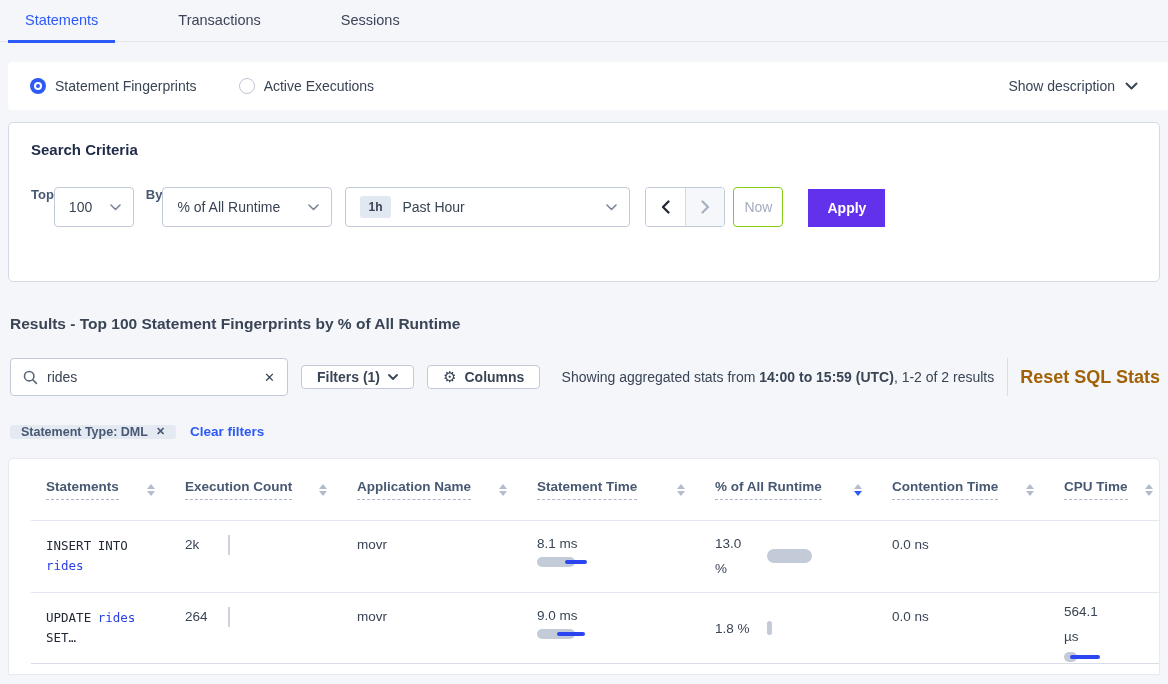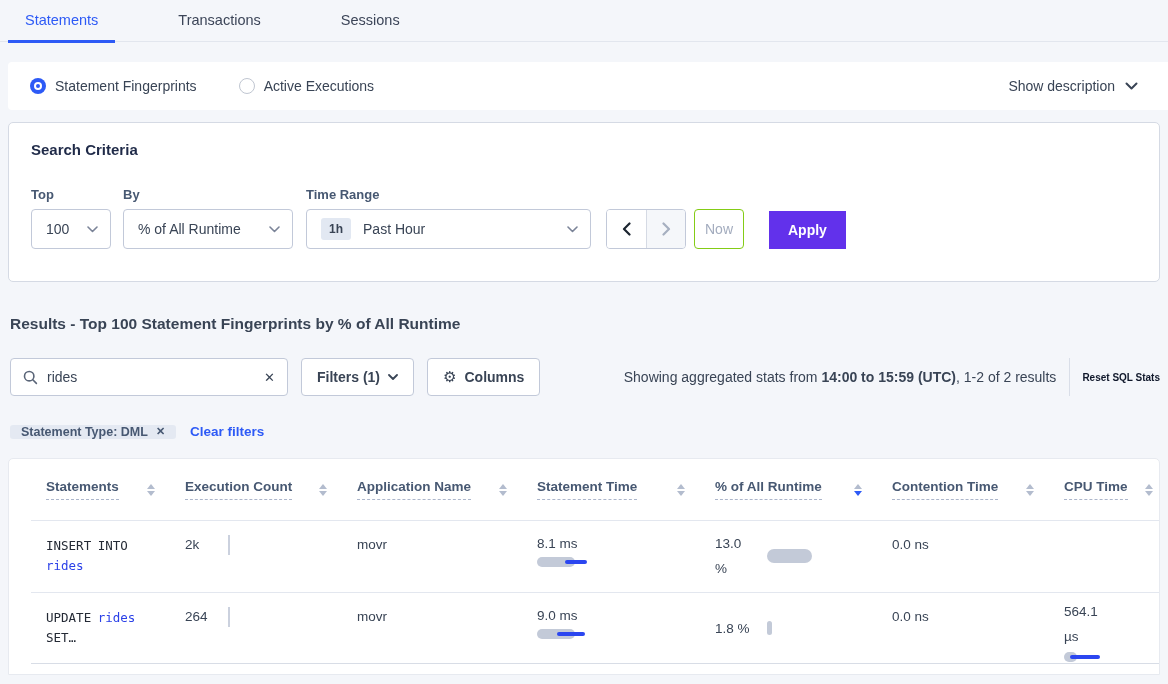--- a/index.html
+++ b/index.html
@@ -28,21 +28,21 @@
   .radio.sel::after { content:''; position:absolute; left:4px; top:4px; width:8px; height:8px; border-radius:50%; background:#fff; }
   .radio.sel::before { content:''; position:absolute; left:6px; top:6px; width:4px; height:4px; border-radius:50%; background:#2D5AF6; z-index:1; }
   .radio.unsel { background:#fff; border:1px solid #C0C6D1; }
   .radio-label { font-size:14px; color:#394455; }
   .show-desc { margin-left:auto; display:flex; align-items:center; gap:10px; font-size:14px; color:#394455; cursor:pointer; }
   
   .criteria { position:absolute; top:122px; left:8px; width:1152px; height:160px; background:#fff;
               border:1px solid #D5DAE4; border-radius:5px; padding:18px 22px; }
   .criteria-title { font-size:15px; font-weight:bold; color:#1F2A48; }
   .criteria-row { display:flex; align-items:flex-end; margin-top:29px; }
-  .fgroup { display:flex; flex-direction:column; }
+  .fgroup { display:flex; flex-direction:row; }
   .flabel { font-size:13px; font-weight:bold; color:#475872; margin-bottom:7px; }
   .select { height:40px; border:1px solid #C2C9D9; border-radius:4px; background:#fff;
             display:flex; align-items:center; padding:0 12px 0 14px; font-size:14px; color:#394455; cursor:pointer; }
   .select .chev { margin-left:auto; }
   .w-top { width:80px; margin-right:12px; }
   .w-by { width:170px; margin-right:13px; }
   .w-time { width:285px; margin-right:15px; }
   .badge-1h { background:#E2E8F2; border-radius:3px; font-size:12px; font-weight:bold; color:#394455;
               padding:4px 8px; margin-right:12px; }
   .nav-group { display:flex; height:40px; border:1px solid #C2C9D9; border-radius:4px; overflow:hidden; margin-right:8px; }
@@ -54,27 +54,27 @@
                color:#fff; font-size:14px; font-weight:bold; font-family:"Liberation Sans",sans-serif; cursor:pointer; }
   
   .results-heading { position:absolute; top:315px; left:10px; font-size:15.5px; font-weight:bold; color:#394455; }
   
   .controls { position:absolute; top:358px; left:10px; width:1150px; height:38px; display:flex; align-items:center; }
   .searchbox { width:278px; height:38px; background:#fff; border:1px solid #C2C9D9; border-radius:4px;
                display:flex; align-items:center; padding:0 12px; margin-right:13px; }
   .searchbox input { border:none; outline:none; flex:1; font-size:14px; color:#394455;
                      font-family:"Liberation Sans",sans-serif; margin-left:9px; background:transparent; }
   .clear-x { font-size:13px; color:#394455; cursor:pointer; }
-  .btn { height:38px; background:#fff; border:1px solid #C2C9D9; border-radius:4px; display:flex;
+  .btn { height:24px; background:#fff; border:1px solid #C2C9D9; border-radius:4px; display:flex;
          align-items:center; gap:8px; padding:0 15px; font-size:14px; font-weight:bold; color:#394455;
          cursor:pointer; margin-right:13px; }
   .gear { font-size:15px; font-weight:normal; }
   .stats-text { margin-left:auto; font-size:14px; color:#394455; }
   .vdiv { width:1px; height:38px; background:#D9DEE8; margin:0 12px 0 13px; }
-  .reset-link { font-size:10px; font-weight:bold; color:#0f172a; cursor:pointer; white-space:nowrap; }
+  .reset-link { font-size:18px; font-weight:bold; color:#a16207; cursor:pointer; white-space:nowrap; }
   
   .pills { position:absolute; top:424px; left:10px; display:flex; align-items:center; }
   .pill { background:#E4E9F2; border-radius:3px; padding:0 11px; font-size:12.5px; font-weight:bold;
           color:#475872; display:flex; align-items:center; gap:8px; margin-right:14px; }
   .pill .x { cursor:pointer; font-size:11px; }
   .clear-filters { font-size:13.5px; font-weight:bold; color:#2D5AF6; cursor:pointer; }
   
   .table-card { position:absolute; top:458px; left:8px; width:1152px; height:217px; background:#fff;
                 border:1px solid #E7EAF0; border-radius:5px 5px 0 0; overflow:hidden; }
   .t-head, .t-row { display:grid; grid-template-columns:176px 172px 180px 178px 177px 172px 97px; }
@@ -149,21 +149,20 @@
     <div class="fgroup">
       <span class="flabel">By</span>
       <div class="select w-by">
         <span>% of All Runtime</span>
         <svg class="chev" width="11" height="7" viewBox="0 0 11 7">
             <path d="M1 1l4.5 4.5L10 1" stroke="#7B8498" stroke-width="1.6" fill="none" stroke-linecap="round" stroke-linejoin="round"></path>
           </svg>
       </div>
     </div>
     <div class="fgroup">
-      <span class="flabel">Time Range</span>
       <div class="select w-time">
         <span class="badge-1h">1h</span>
         <span>Past Hour</span>
         <svg class="chev" width="11" height="7" viewBox="0 0 11 7">
             <path d="M1 1l4.5 4.5L10 1" stroke="#7B8498" stroke-width="1.6" fill="none" stroke-linecap="round" stroke-linejoin="round"></path>
           </svg>
       </div>
     </div>
     <div class="nav-group">
       <div class="nav-btn">

